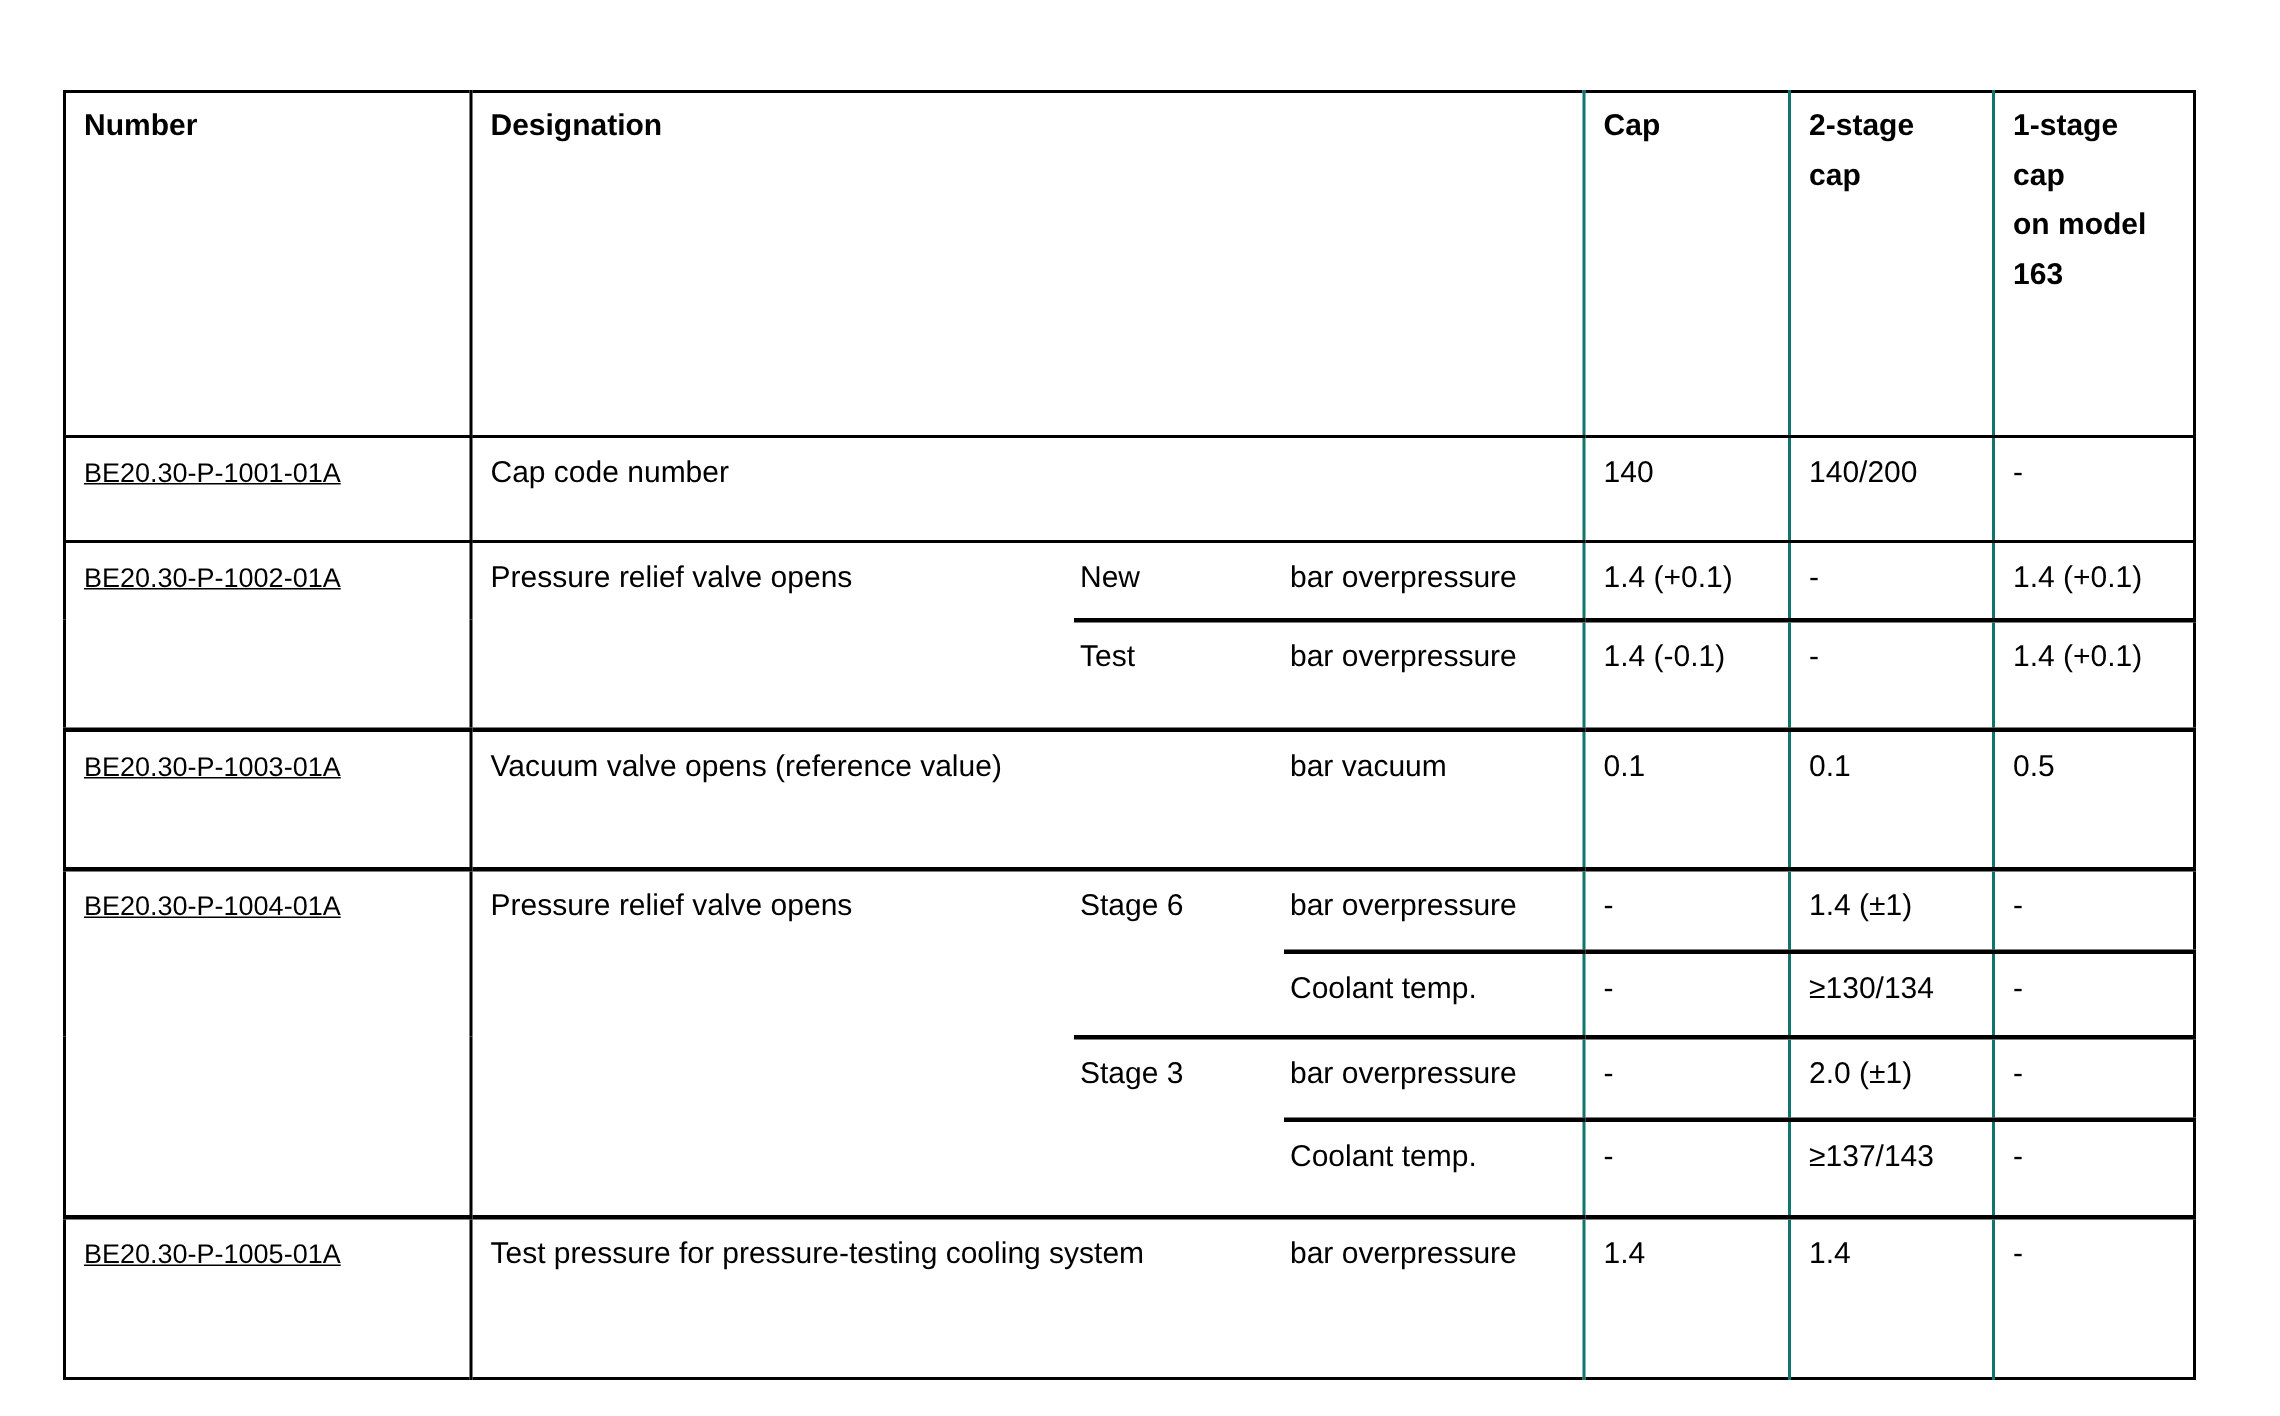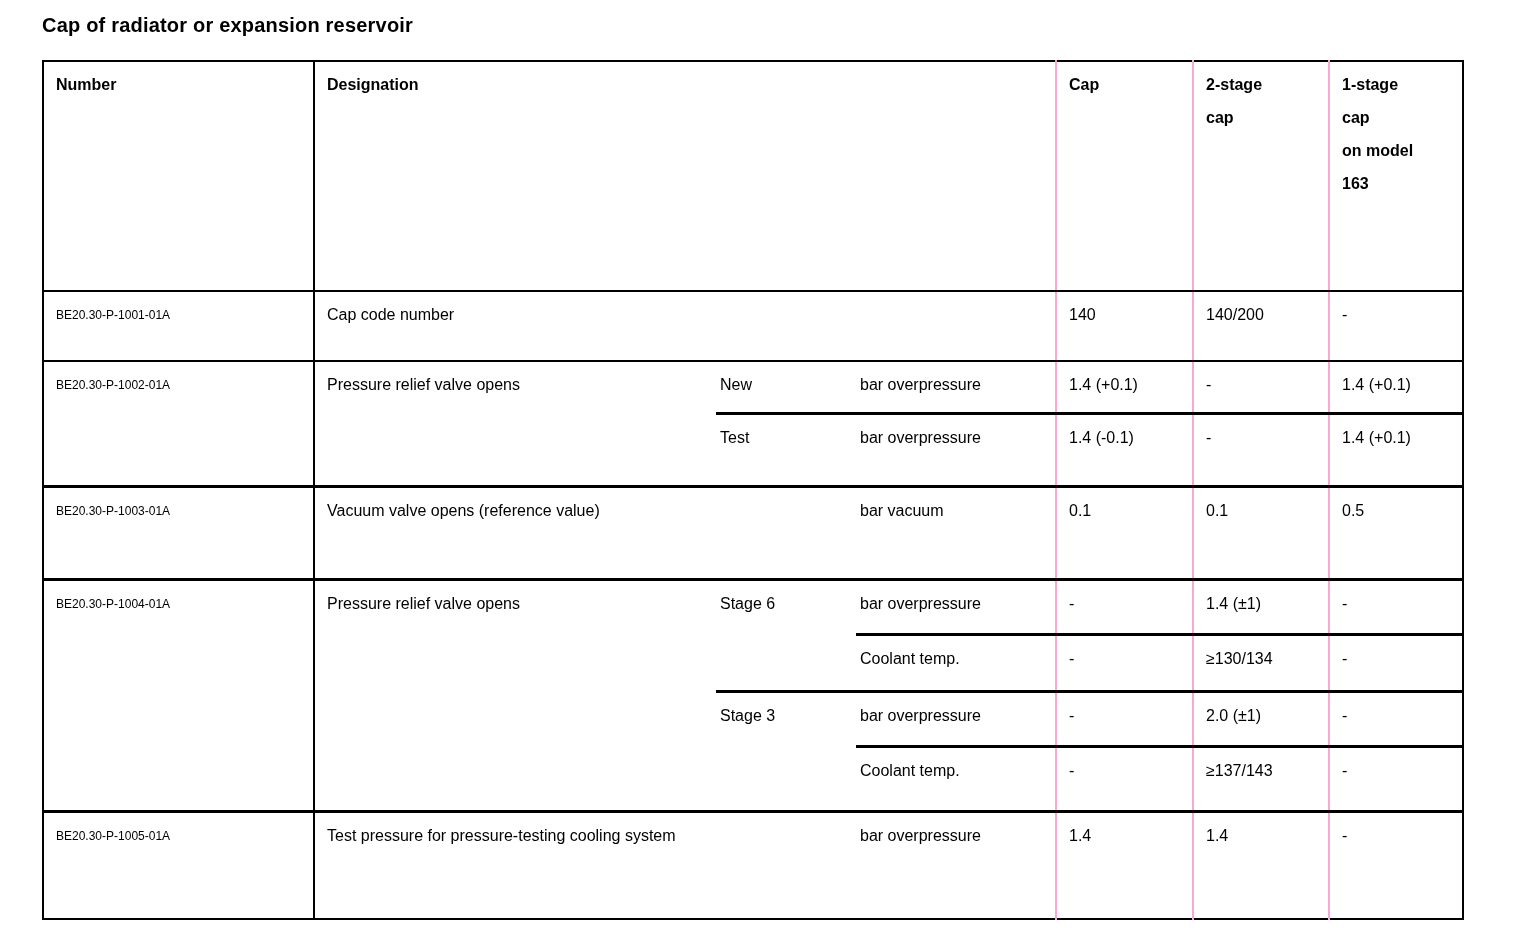--- a/index.html
+++ b/index.html
@@ -30,43 +30,42 @@
     top: 60px;
     width: 1420px;
     border-collapse: collapse;
     table-layout: fixed;
     border: 2px solid #000;
   }
   td, th {
     vertical-align: top;
     text-align: left;
     padding: 10px 10px 4px 12px;
-    font-size: 16px;
+    font-size: 20px;
     line-height: 26px;
     font-weight: normal;
     overflow: hidden;
   }
   th {
     font-weight: bold;
     line-height: 33px;
     padding-top: 6px;
   }
-  td.num { font-size: 12px; }
+  td.num { font-size: 18px; text-decoration: underline; }
   td.sub { padding-left: 4px; }   
   .vr { border-right: 2px solid #000; }
-  .vl { border-left: 2px solid #f9a8d4; }
+  .vl { border-left: 2px solid #0f766e; }
   .hb2 { border-bottom: 2px solid #000; }
   .hb3 { border-bottom: 3px solid #000; margin-top: 28px; }
   .pre { white-space: pre-line; }
 </style>
 </head>
 <body>
 
 <div class="page">
-  <h1 class="title">Cap of radiator or expansion reservoir</h1>
 
   <table class="spec">
     <colgroup>
       <col style="width:271px">
       <col style="width:402px">
       <col style="width:140px">
       <col style="width:200px">
       <col style="width:137px">
       <col style="width:136px">
       <col style="width:134px">

